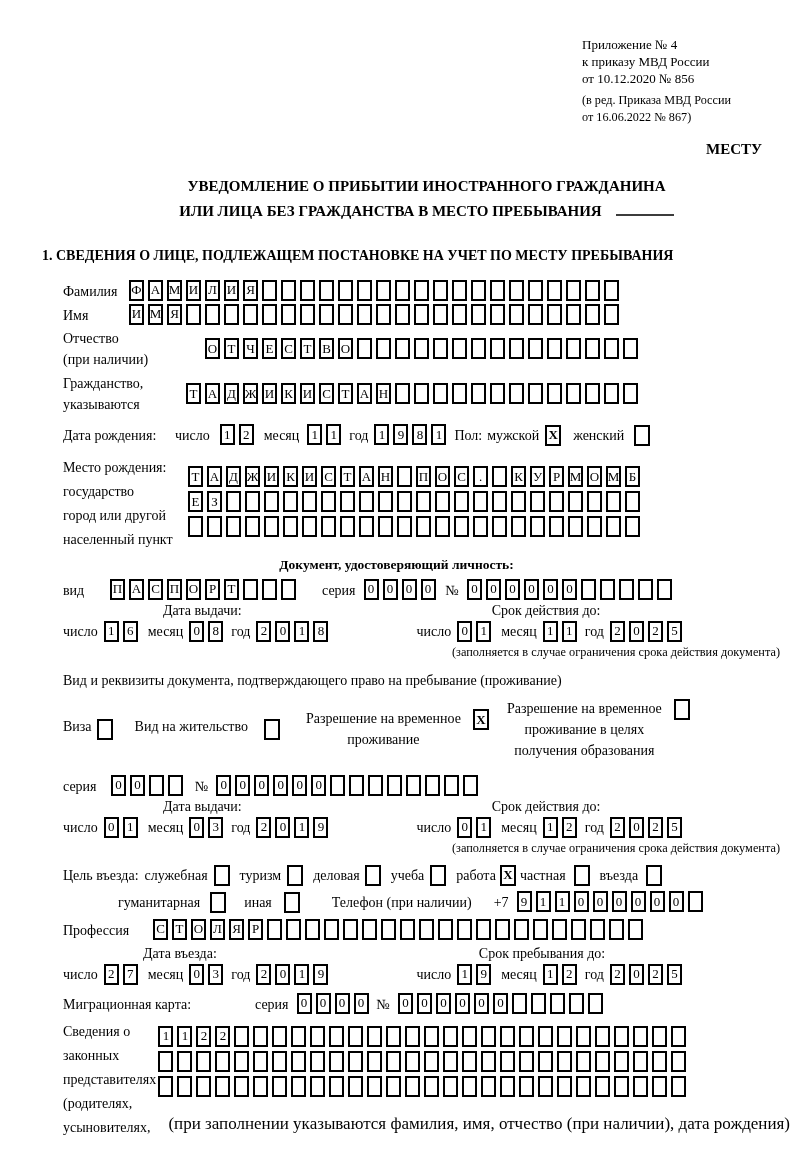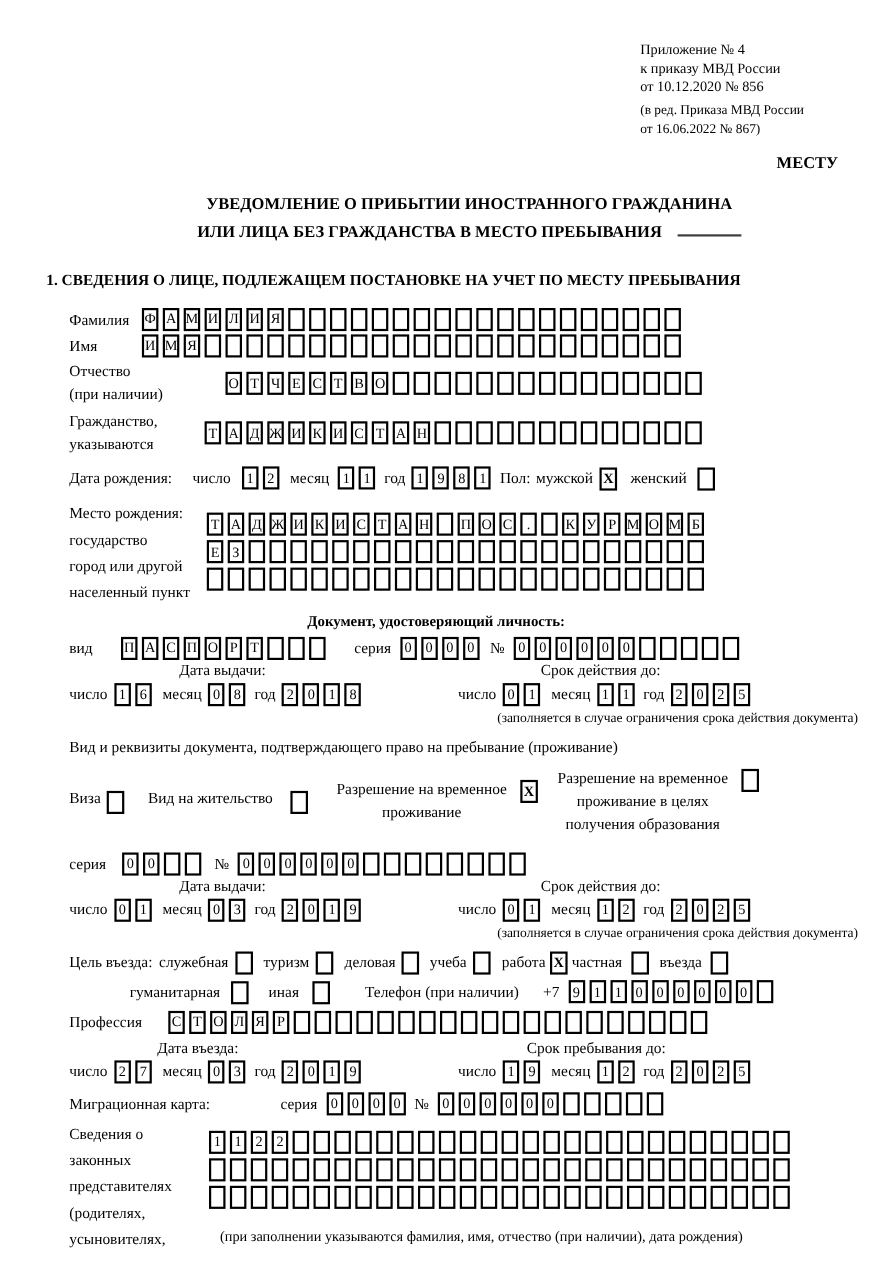--- a/index.html
+++ b/index.html
@@ -32,21 +32,21 @@
   }
   .stack > .cells { margin-bottom:4px; }
   .dochead { text-align:center; font-weight:bold; font-size:13.5px; margin:5px 60px 6px 0; }
   .c-head { display:flex; font-size:14px; margin-bottom:2px; }
   .dategrp { display:flex; align-items:flex-start; }
   .dategrp .lbl { margin-right:6px; }
   .note { font-size:12.3px; text-align:right; margin:1px 10px 8px 0; }
   .intro { font-size:14px; line-height:1.85; }
   .opt { display:flex; align-items:flex-start; }
   .opt-lines { font-size:14px; text-align:center; line-height:21px; }
-  .note-center { font-size:13px; margin-top:17px; margin-left:10px; white-space:nowrap; }
+  .note-center { font-size:17px; margin-top:17px; margin-left:10px; white-space:nowrap; }
 </style>
 </head>
 <body>
 
 <div class="page">
 
   <div class="appendix">
     <div>Приложение № 4</div>
     <div>к приказу МВД России</div>
     <div>от 10.12.2020 № 856</div>

